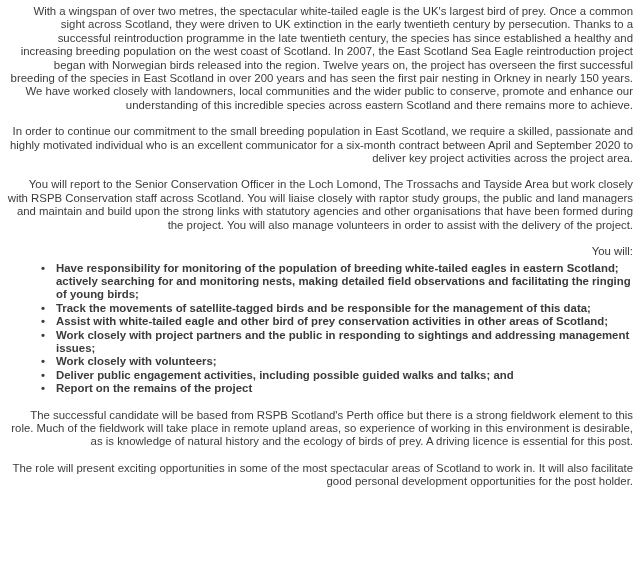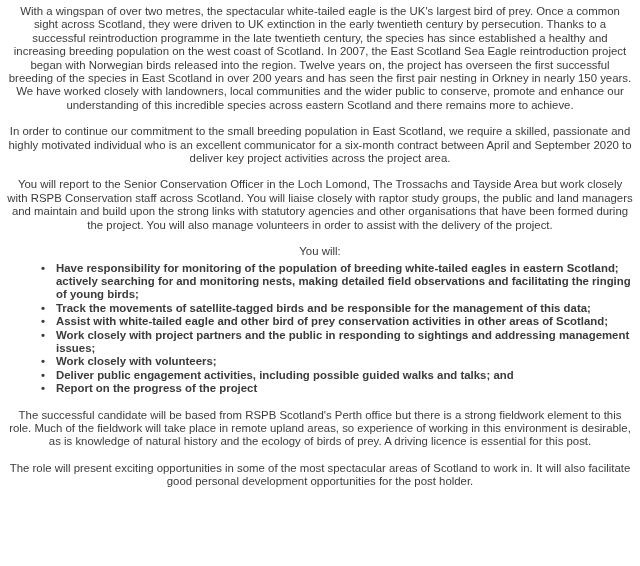--- a/index.html
+++ b/index.html
@@ -18,21 +18,21 @@
   }
   .page {
     box-sizing: border-box;
     width: 640px;
     height: 566px;
     padding: 5px 7px 0 7px;
     background: #ffffff;
   }
   .page p {
     margin: 0 0 13px 0;
-    text-align: center;
+    text-align: right;
   }
   .page p.list-intro {
     margin-bottom: 3px;
   }
   ul.bullets {
     list-style: none;
     margin: 0 0 13px 0;
     padding: 0 0 0 49px;
   }
   ul.bullets li {
@@ -63,20 +63,20 @@
 
   <p class="list-intro">You will:</p>
 
   <ul class="bullets">
     <li>Have responsibility for monitoring of the population of breeding white-tailed eagles in eastern Scotland; actively searching for and monitoring nests, making detailed field observations and facilitating the ringing of young birds;</li>
     <li>Track the movements of satellite-tagged birds and be responsible for the management of this data;</li>
     <li>Assist with white-tailed eagle and other bird of prey conservation activities in other areas of Scotland;</li>
     <li>Work closely with project partners and the public in responding to sightings and addressing management issues;</li>
     <li>Work closely with volunteers;</li>
     <li>Deliver public engagement activities, including possible guided walks and talks; and</li>
-    <li>Report on the progress of the project</li>
+    <li>Report on the remains of the project</li>
   </ul>
 
   <p>The successful candidate will be based from RSPB Scotland's Perth office but there is a strong fieldwork element to this role. Much of the fieldwork will take place in remote upland areas, so experience of working in this environment is desirable, as is knowledge of natural history and the ecology of birds of prey. A driving licence is essential for this post.</p>
 
   <p>The role will present exciting opportunities in some of the most spectacular areas of Scotland to work in. It will also facilitate good personal development opportunities for the post holder.</p>
 
 </div>
 
 </body></html>

